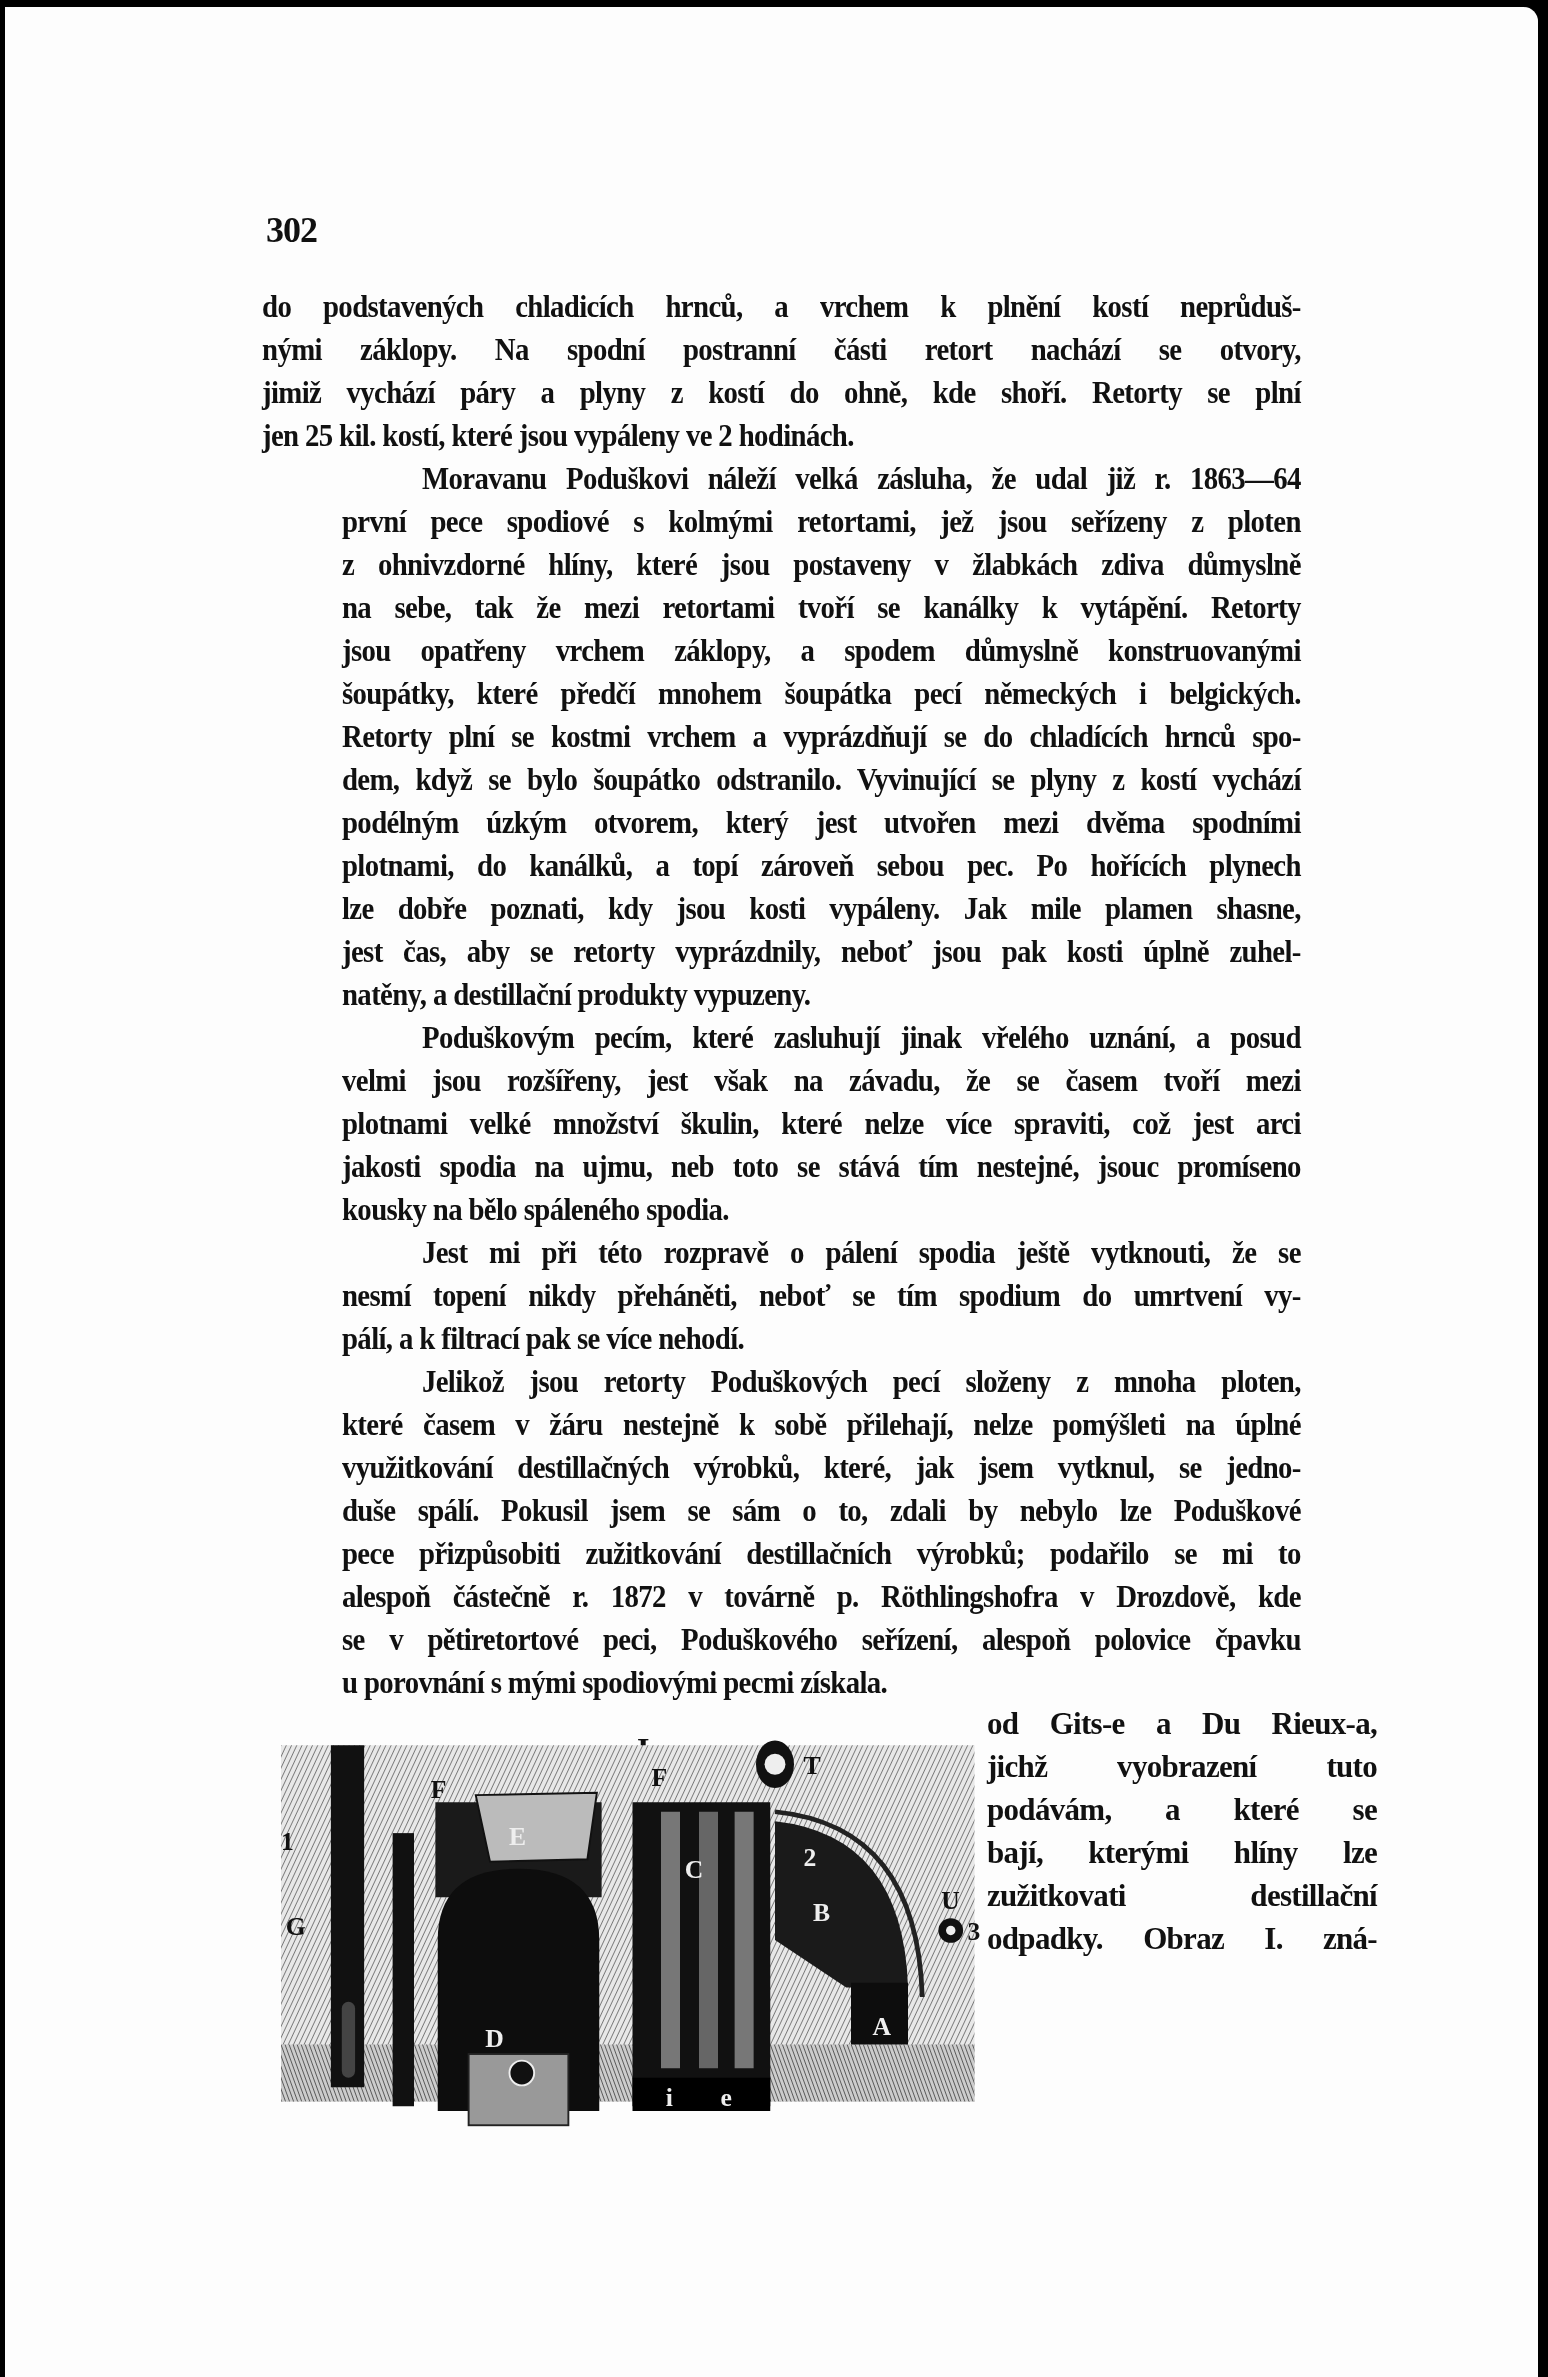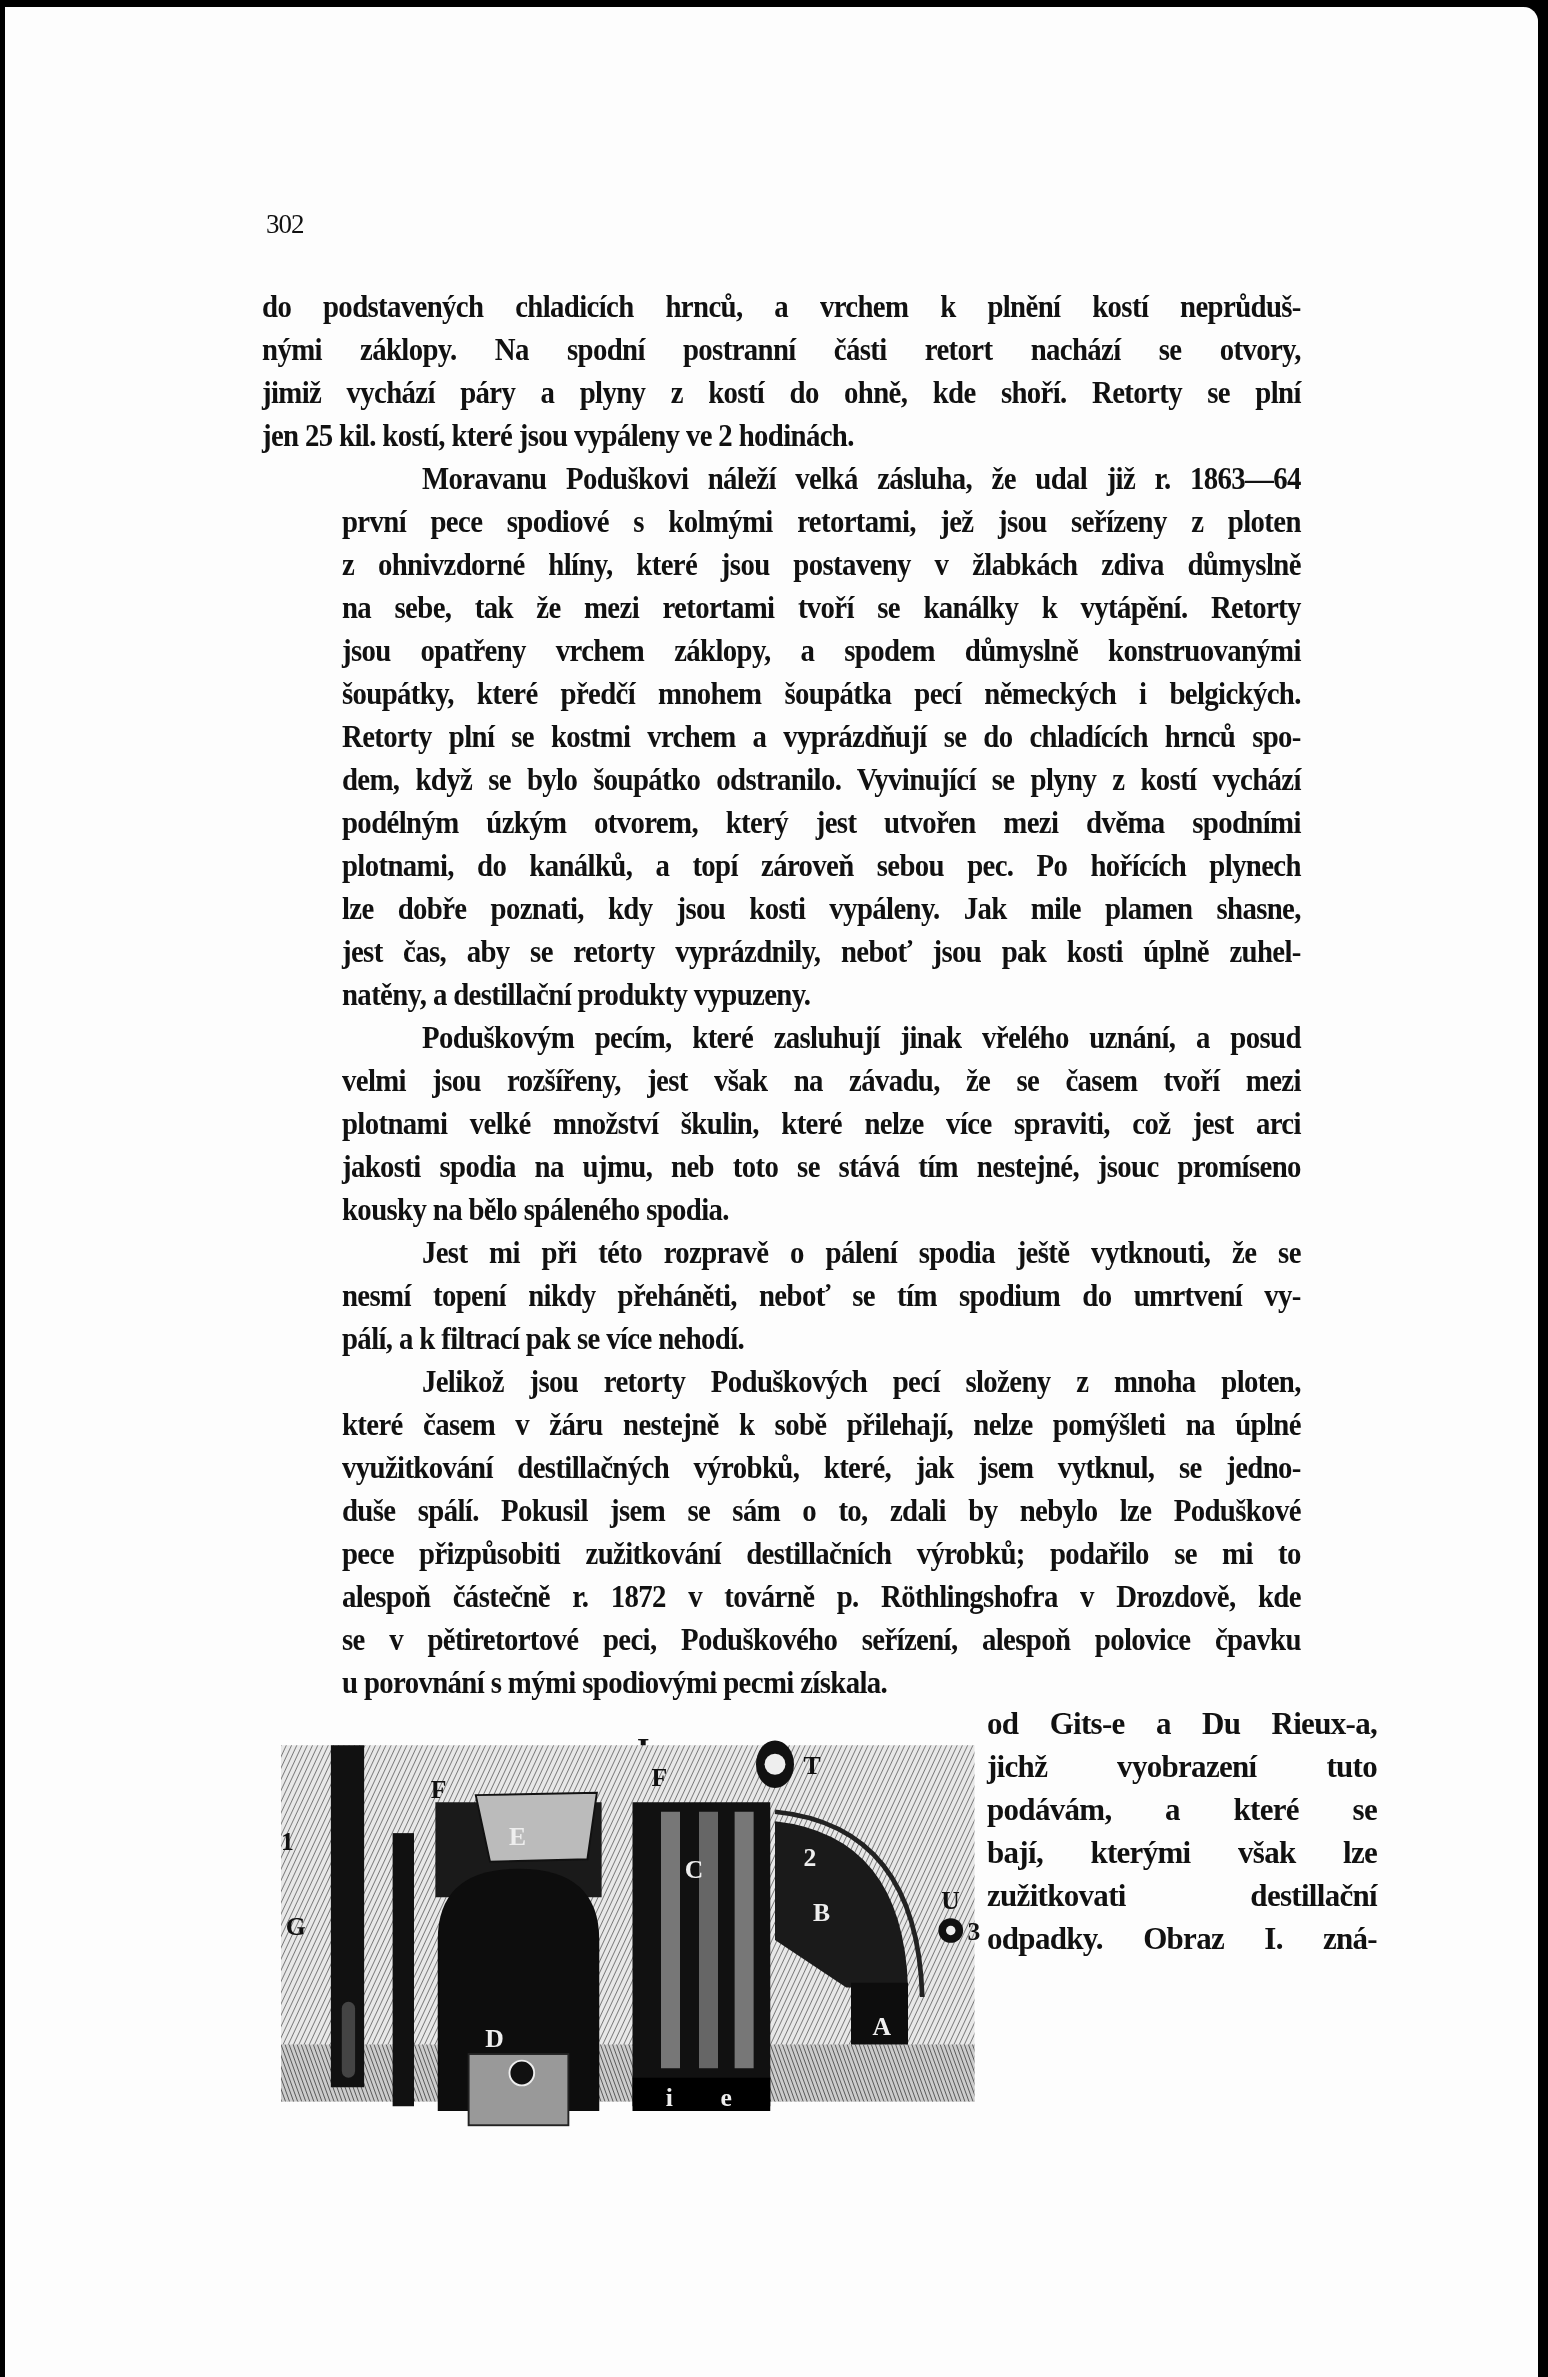--- a/index.html
+++ b/index.html
@@ -7,21 +7,21 @@
     width: 1549px; height: 2485px; background: #000;
     position: relative; overflow: hidden;
     font-family: "Liberation Serif", "DejaVu Serif", serif;
   }
   .page {
     position: absolute; left: 4.8px; top: 6.7px; width: 1533px; height: 2468px;
     background: #fdfdfd; border-top-right-radius: 14.3px;
   }
   .page-number {
     position: absolute; left: 266px; top: 209px;
-    font-size: 27px; font-weight: normal; color: #111; letter-spacing: -1px;
+    font-size: 36px; font-weight: bold; color: #111; letter-spacing: -1px;
   }
   .body-text {
     position: absolute; left: 262px; top: 285px; width: 1117px;
     font-size: 31px; line-height: 43px; color: #111; font-weight: bold;
     text-align: justify; letter-spacing: -0.7px; transform: scaleX(0.93); transform-origin: left top;
   }
   .body-text p { margin: 0; text-indent: 0; }
   .body-text p.indent { text-indent: 86px; }
   .line { display: block; text-align: justify; text-align-last: justify; white-space: nowrap; }
   .line.last { text-align-last: left; }
@@ -151,17 +151,17 @@
     <text x="1265" y="640" fill="#eee">A</text>
     <text x="830" y="790" fill="#eee">i</text>
     <text x="945" y="790" fill="#eee">e</text>
   </g>
 </svg>
 
 <div class="side-text" id="side-text">
     <span class="line" style="text-align: justify; text-align-last: justify;">od Gits-e a Du Rieux-a,</span>
     <span class="line" style="text-align: justify; text-align-last: justify;">jichž vyobrazení tuto</span>
     <span class="line" style="text-align: justify; text-align-last: justify;">podávám, a které se</span>
-    <span class="line" style="text-align: justify; text-align-last: justify;">bají, kterými však lze</span>
+    <span class="line" style="text-align: justify; text-align-last: justify;">bají, kterými hlíny lze</span>
     <span class="line" style="text-align: justify; text-align-last: justify;">zužitkovati destillační</span>
     <span class="line" style="text-align: justify; text-align-last: justify;">odpadky. Obraz I. zná-</span>
   </div>
 
 
 </body></html>

